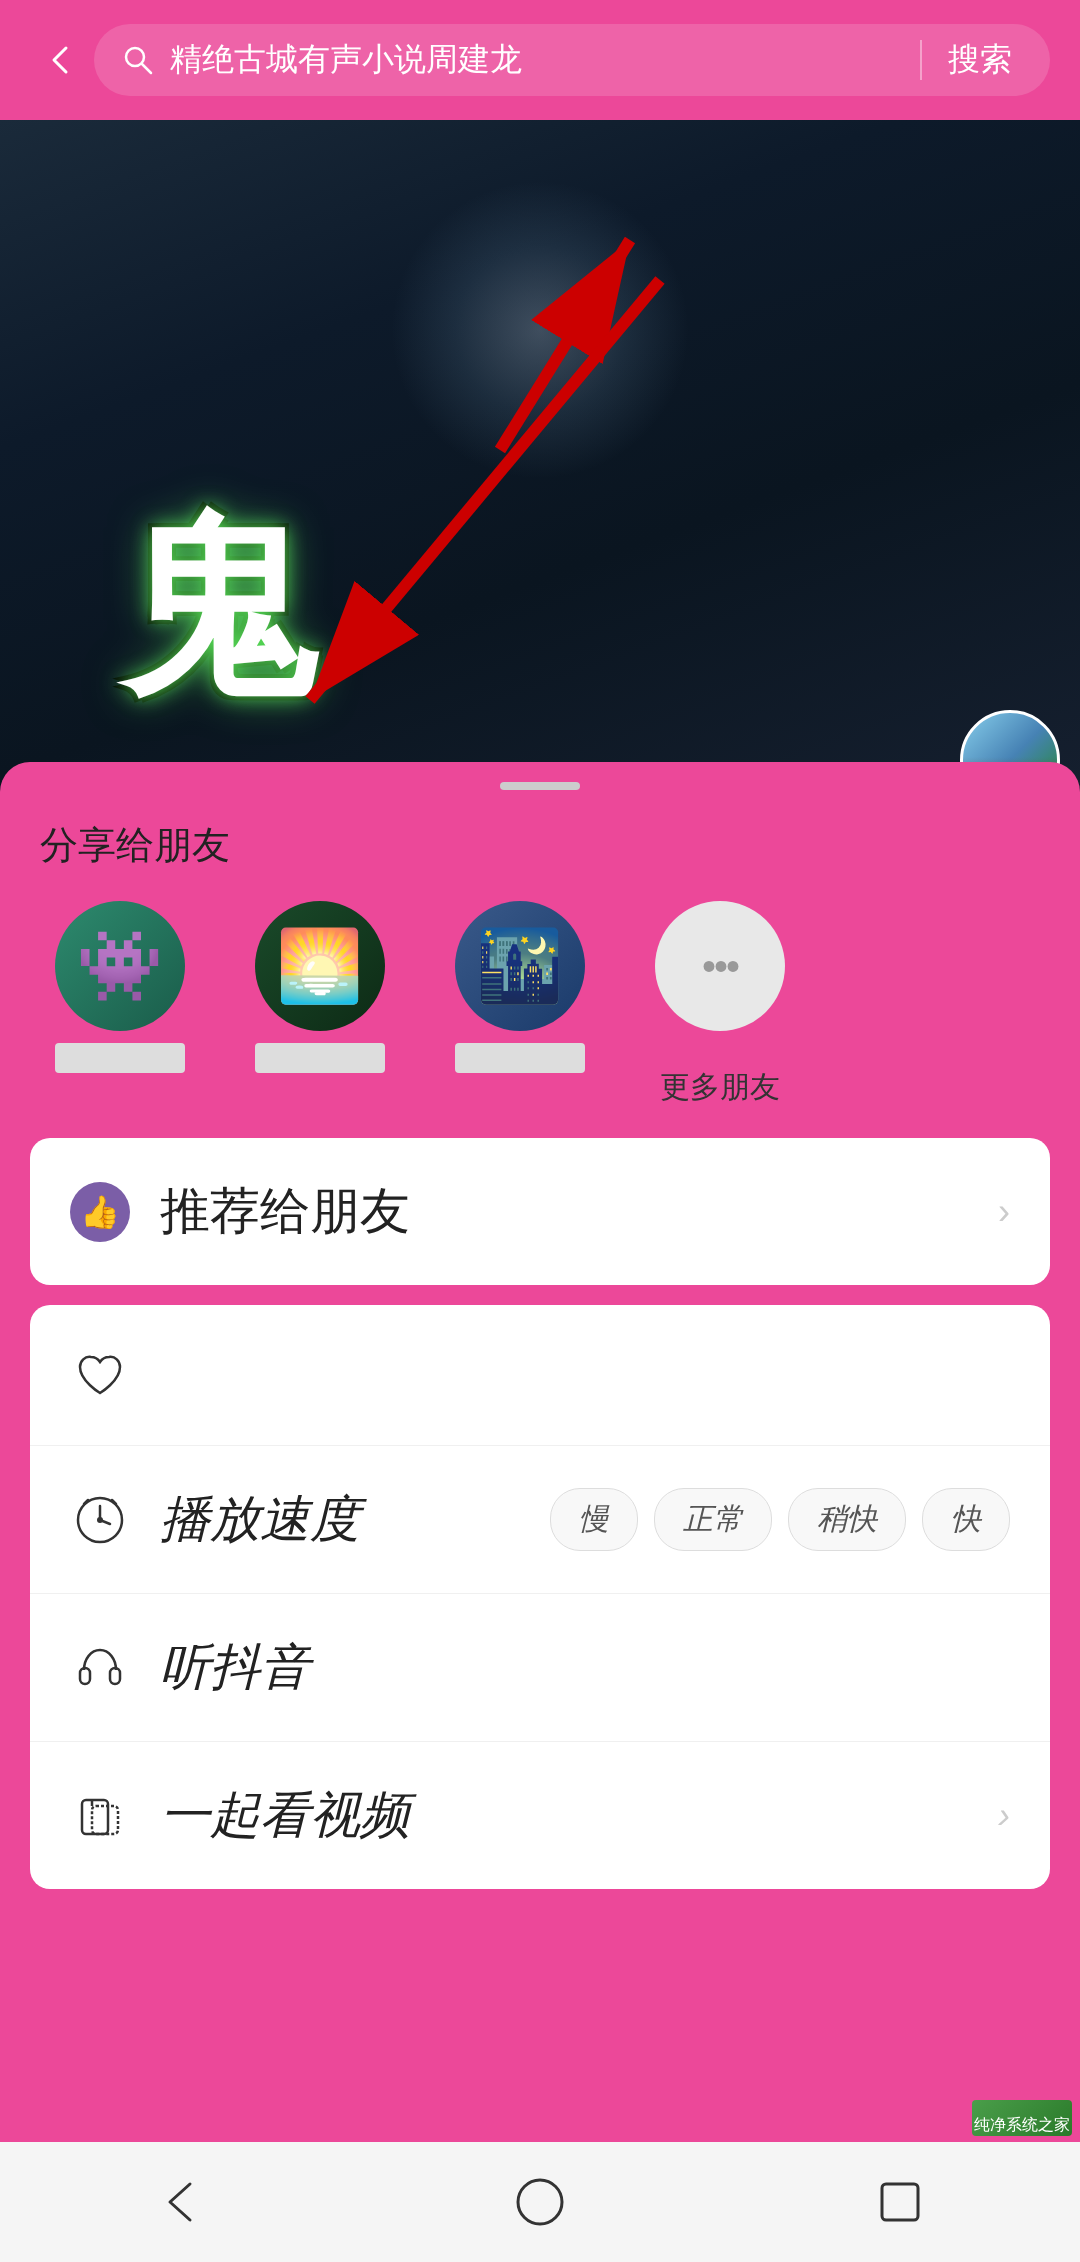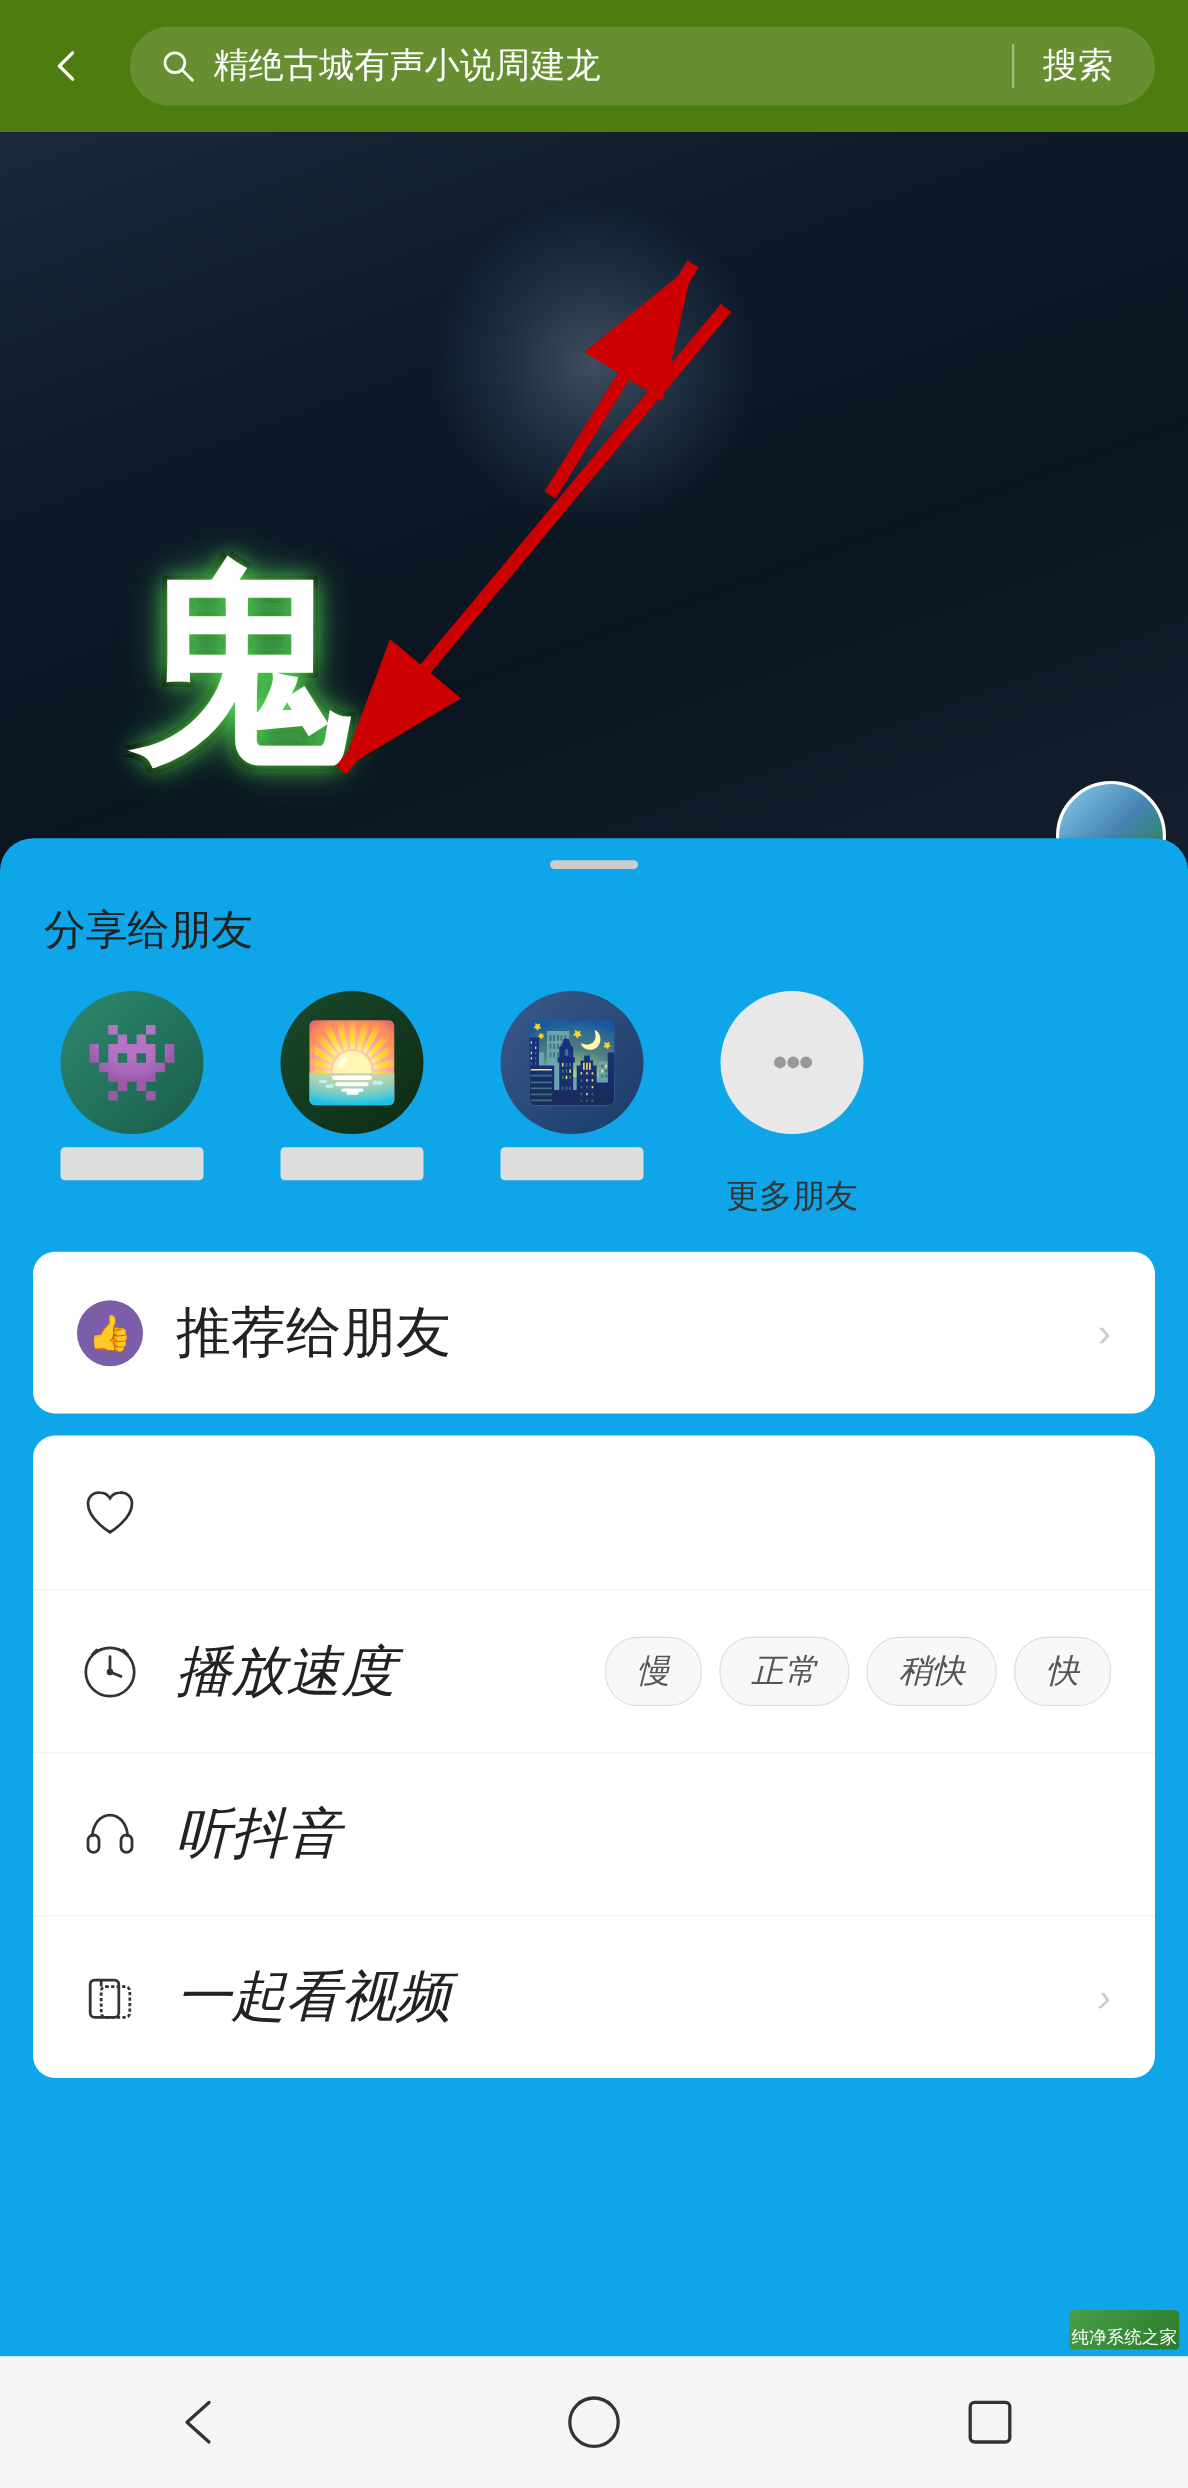--- a/index.html
+++ b/index.html
@@ -14,25 +14,25 @@
       position: relative;
     }
 
     
     .search-bar {
       position: absolute;
       top: 0;
       left: 0;
       right: 0;
       height: 120px;
-      background: #4d7c0f;
+      background: #ec4899;
       display: flex;
       align-items: center;
       padding: 0 30px;
-      gap: 28px;
+      gap: 4px;
       z-index: 100;
     }
 
     .back-btn {
       width: 60px;
       height: 60px;
       display: flex;
       align-items: center;
       justify-content: center;
       flex-shrink: 0;
@@ -175,21 +175,21 @@
       height: 100%;
     }
 
     
     .bottom-sheet {
       position: absolute;
       bottom: 0;
       left: 0;
       right: 0;
       height: 1500px;
-      background: #0ea5e9;
+      background: #ec4899;
       border-radius: 30px 30px 0 0;
       z-index: 200;
       overflow: hidden;
     }
 
     .sheet-handle {
       width: 80px;
       height: 8px;
       background: #ccc;
       border-radius: 4px;

